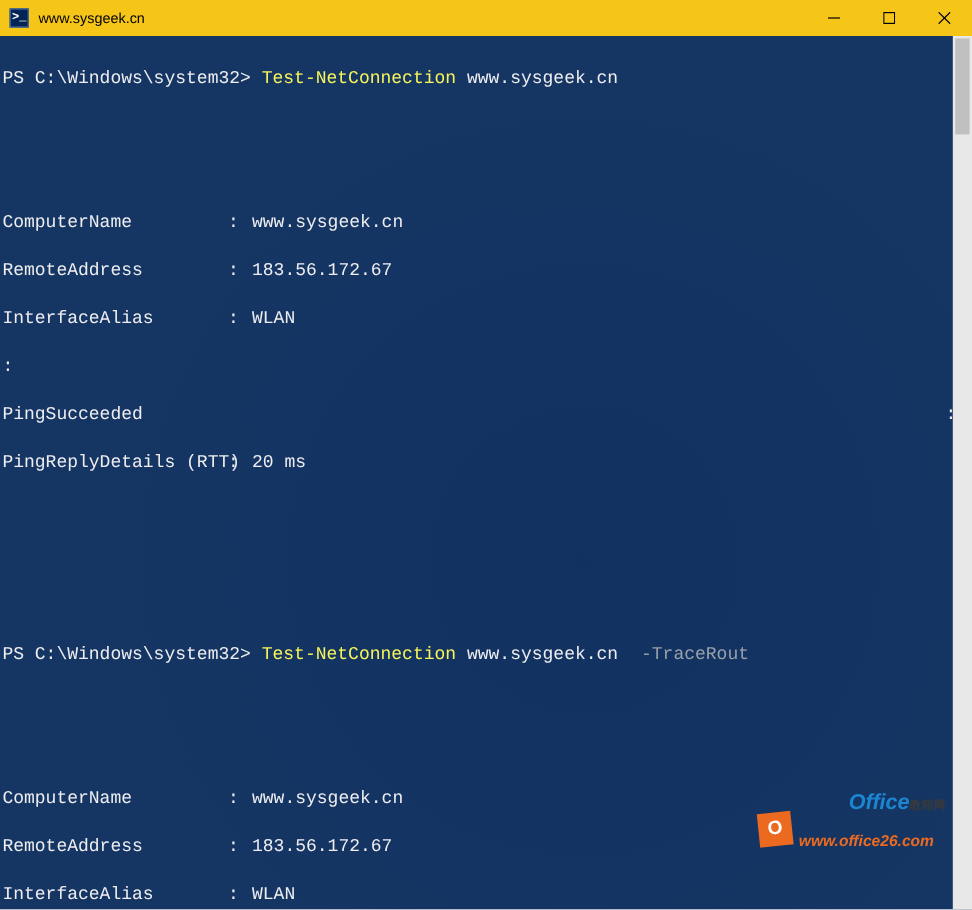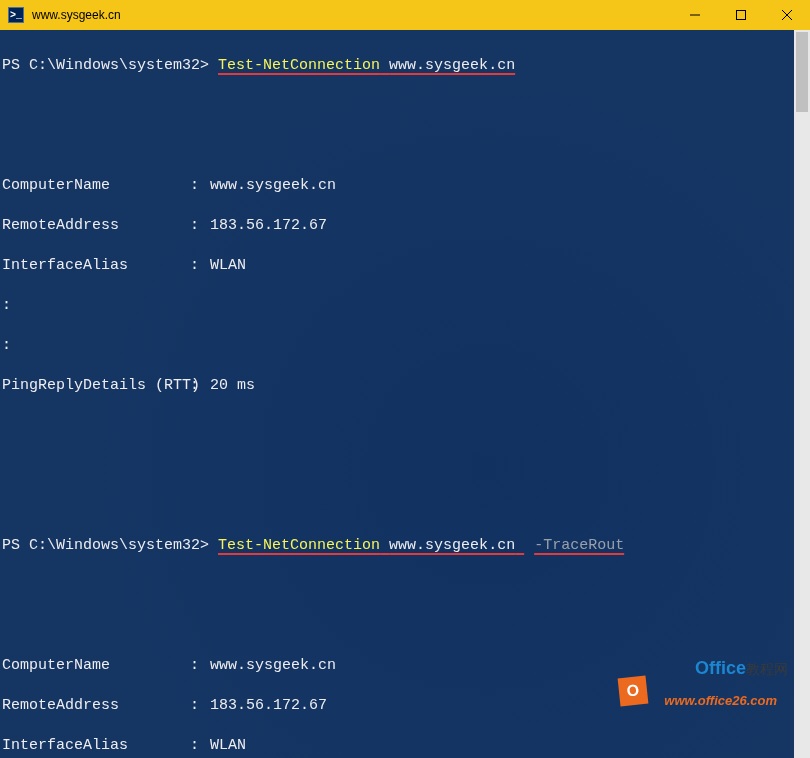--- a/index.html
+++ b/index.html
@@ -84,21 +84,21 @@
     }
     .scrollbar-thumb {
       position: absolute;
       left: 2px;
       right: 2px;
       top: 2px;
       height: 80px;
       background: #c0c0c0;
     }
     .prompt { color: #eeedf0; }
-    .u { text-decoration: underline; text-decoration-color: #e23b3b; text-decoration-thickness: 2px; text-underline-offset: 4px; }
+    .u { text-decoration-color: #e23b3b; text-decoration-thickness: 2px; text-underline-offset: 4px; }
     .yellow { color: #f7f55a; }
     .white { color: #eeedf0; }
     .gray  { color: #9aa0aa; margin-left: 10px; }
     .kv-line { display: flex; justify-content: space-between; }
     .kv-key { width: 188px; }
     .kv-colon { width: 20px; }
     .kv-val { flex: 1; }
     .watermark {
       position: absolute;
       right: 22px;
@@ -121,23 +121,24 @@
       font-size: 16px;
       font-weight: bold;
       display: flex;
       align-items: center;
       justify-content: center;
       transform: rotate(-6deg);
     }
     .wm-text-top {
       color: #1c86d1;
       font-size: 18px;
-    }
-    .wm-sub { color: #3a3a3a; font-size: 14px; font-style: normal; font-weight: normal;}
-    .wm-url { color: #ec6a1f; font-size: 13px; margin-top: 2px; font-style: italic; text-align: center;}
+      font-style: italic;
+    }
+    .wm-sub { color: #3a3a3a; font-size: 10px; font-style: normal; font-weight: bold;}
+    .wm-url { color: #ec6a1f; font-size: 13px; margin-top: 2px; font-style: italic;}
   </style>
 </head>
 <body>
 
 <div class="window">
 
   <div class="titlebar">
     <div class="titlebar-left">
       <div class="ps-icon">&gt;_</div>
       <div class="title-text">www.sysgeek.cn</div>
@@ -163,21 +164,21 @@
   </div>
 
   <div class="terminal">
 <div><span class="prompt">PS C:\Windows\system32&gt;</span> <span class="u"><span class="yellow">Test-NetConnection</span> <span class="white">www.sysgeek.cn</span></span></div>
 <div> </div>
 <div> </div>
 <div class="kv-line"><span class="kv-key">ComputerName</span><span class="kv-colon">: </span><span class="kv-val">www.sysgeek.cn</span></div>
 <div class="kv-line"><span class="kv-key">RemoteAddress</span><span class="kv-colon">: </span><span class="kv-val">183.56.172.67</span></div>
 <div class="kv-line"><span class="kv-key">InterfaceAlias</span><span class="kv-colon">: </span><span class="kv-val">WLAN</span></div>
 <div class="kv-line"><span class="kv-colon">: </span></div>
-<div class="kv-line"><span class="kv-colon">: </span></div>
+<div class="kv-line"><span class="kv-key">PingSucceeded</span><span class="kv-colon">: </span></div>
 <div class="kv-line"><span class="kv-key">PingReplyDetails (RTT)</span><span class="kv-colon">: </span><span class="kv-val">20 ms</span></div>
 <div> </div>
 <div> </div>
 <div> </div>
 <div><span class="prompt">PS C:\Windows\system32&gt;</span> <span class="u"><span class="yellow">Test-NetConnection</span> <span class="white">www.sysgeek.cn</span> <span class="gray">-TraceRout</span></span></div>
 <div> </div>
 <div> </div>
 <div class="kv-line"><span class="kv-key">ComputerName</span><span class="kv-colon">: </span><span class="kv-val">www.sysgeek.cn</span></div>
 <div class="kv-line"><span class="kv-key">RemoteAddress</span><span class="kv-colon">: </span><span class="kv-val">183.56.172.67</span></div>
 <div class="kv-line"><span class="kv-key">InterfaceAlias</span><span class="kv-colon">: </span><span class="kv-val">WLAN</span></div>

